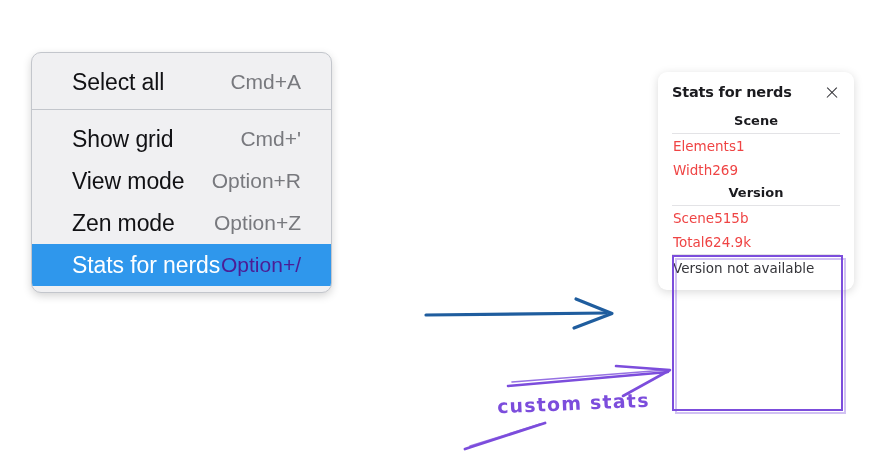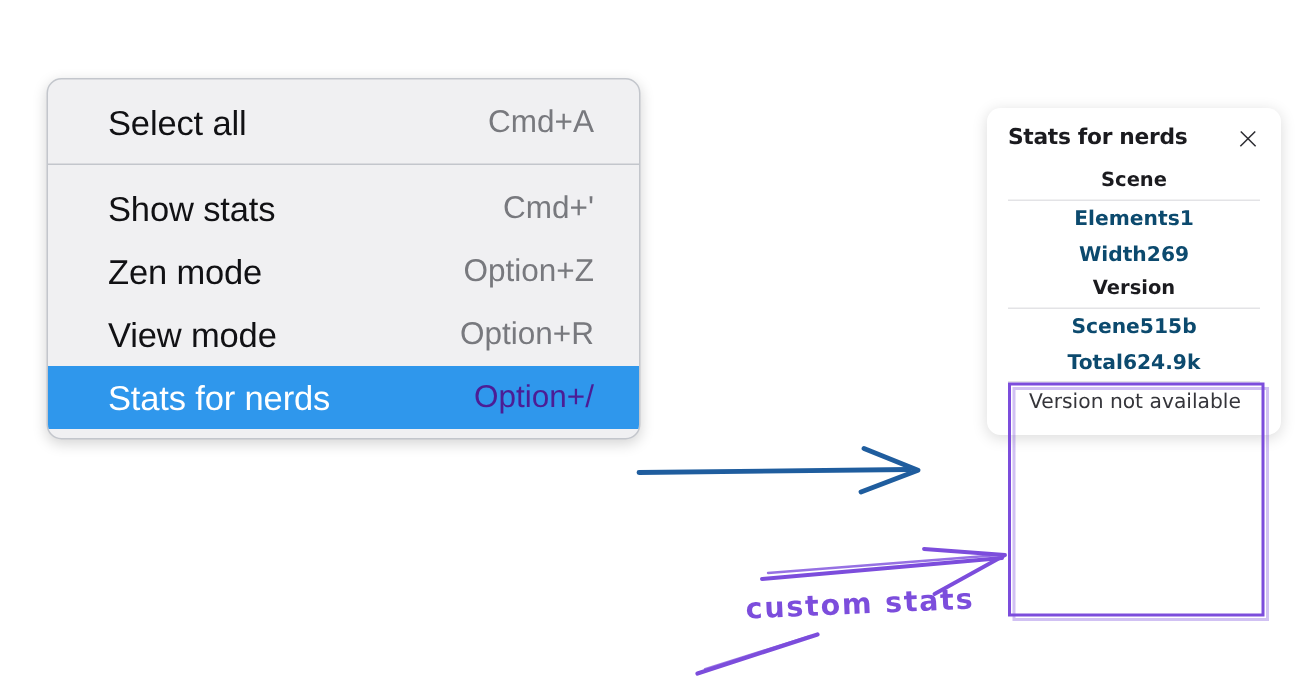--- a/index.html
+++ b/index.html
@@ -13,21 +13,21 @@
     font-family: "Liberation Sans", sans-serif;
     position: relative;
     overflow: hidden;
   }
 
   
   #context-menu {
     position: absolute;
     left: 31px;
     top: 52px;
-    width: 396px;
+    width: 301px;
     background: #f0f0f2;
     border: 1px solid #c3c6cc;
     border-radius: 10px;
     box-shadow: 0 3px 9px rgba(0,0,0,0.17);
     overflow: hidden;
     box-sizing: border-box;
   }
   .menu-section {
     padding: 8px 0 6px 0;
   }
@@ -121,32 +121,31 @@
     padding: 3px 0 5px 0;
   }
   .hrule {
     height: 1px;
     background: #e3e3e6;
     margin: 0;
   }
   .stat-row {
     display: flex;
     align-items: center;
-    justify-content: center;
+    justify-content: flex-start;
     font-size: 13.5px;
-    color: #0c4a6e;
+    color: #ef4444;
     padding: 4px 1px 4px 1px;
-    font-weight: bold;
   }
   .stat-row .k { white-space: nowrap; }
   .stat-row .v { white-space: nowrap; }
   .version-line {
     font-size: 13.5px;
     color: #35353a;
-    padding: 5px 1px 2px 14px;
+    padding: 5px 1px 2px 1px;
     white-space: nowrap;
   }
 
   
   #highlight-box {
     position: absolute;
     left: 672px;
     top: 255px;
     width: 171px;
     height: 156px;
@@ -192,30 +191,30 @@
 
   <div class="menu-section">
     <div class="menu-item">
       <span class="label">Select all</span>
       <span class="shortcut">Cmd+A</span>
     </div>
   </div>
 
   <div class="menu-section">
     <div class="menu-item">
-      <span class="label">Show stats</span>
+      <span class="label">Show grid</span>
       <span class="shortcut">Cmd+'</span>
+    </div>
+    <div class="menu-item">
+      <span class="label">View mode</span>
+      <span class="shortcut">Option+R</span>
     </div>
     <div class="menu-item">
       <span class="label">Zen mode</span>
       <span class="shortcut">Option+Z</span>
-    </div>
-    <div class="menu-item">
-      <span class="label">View mode</span>
-      <span class="shortcut">Option+R</span>
     </div>
     <div class="menu-item selected">
       <span class="label">Stats for nerds</span>
       <span class="shortcut">Option+/</span>
     </div>
   </div>
 
 </div>
 
 <svg id="blue-arrow" viewBox="0 0 196 44">

